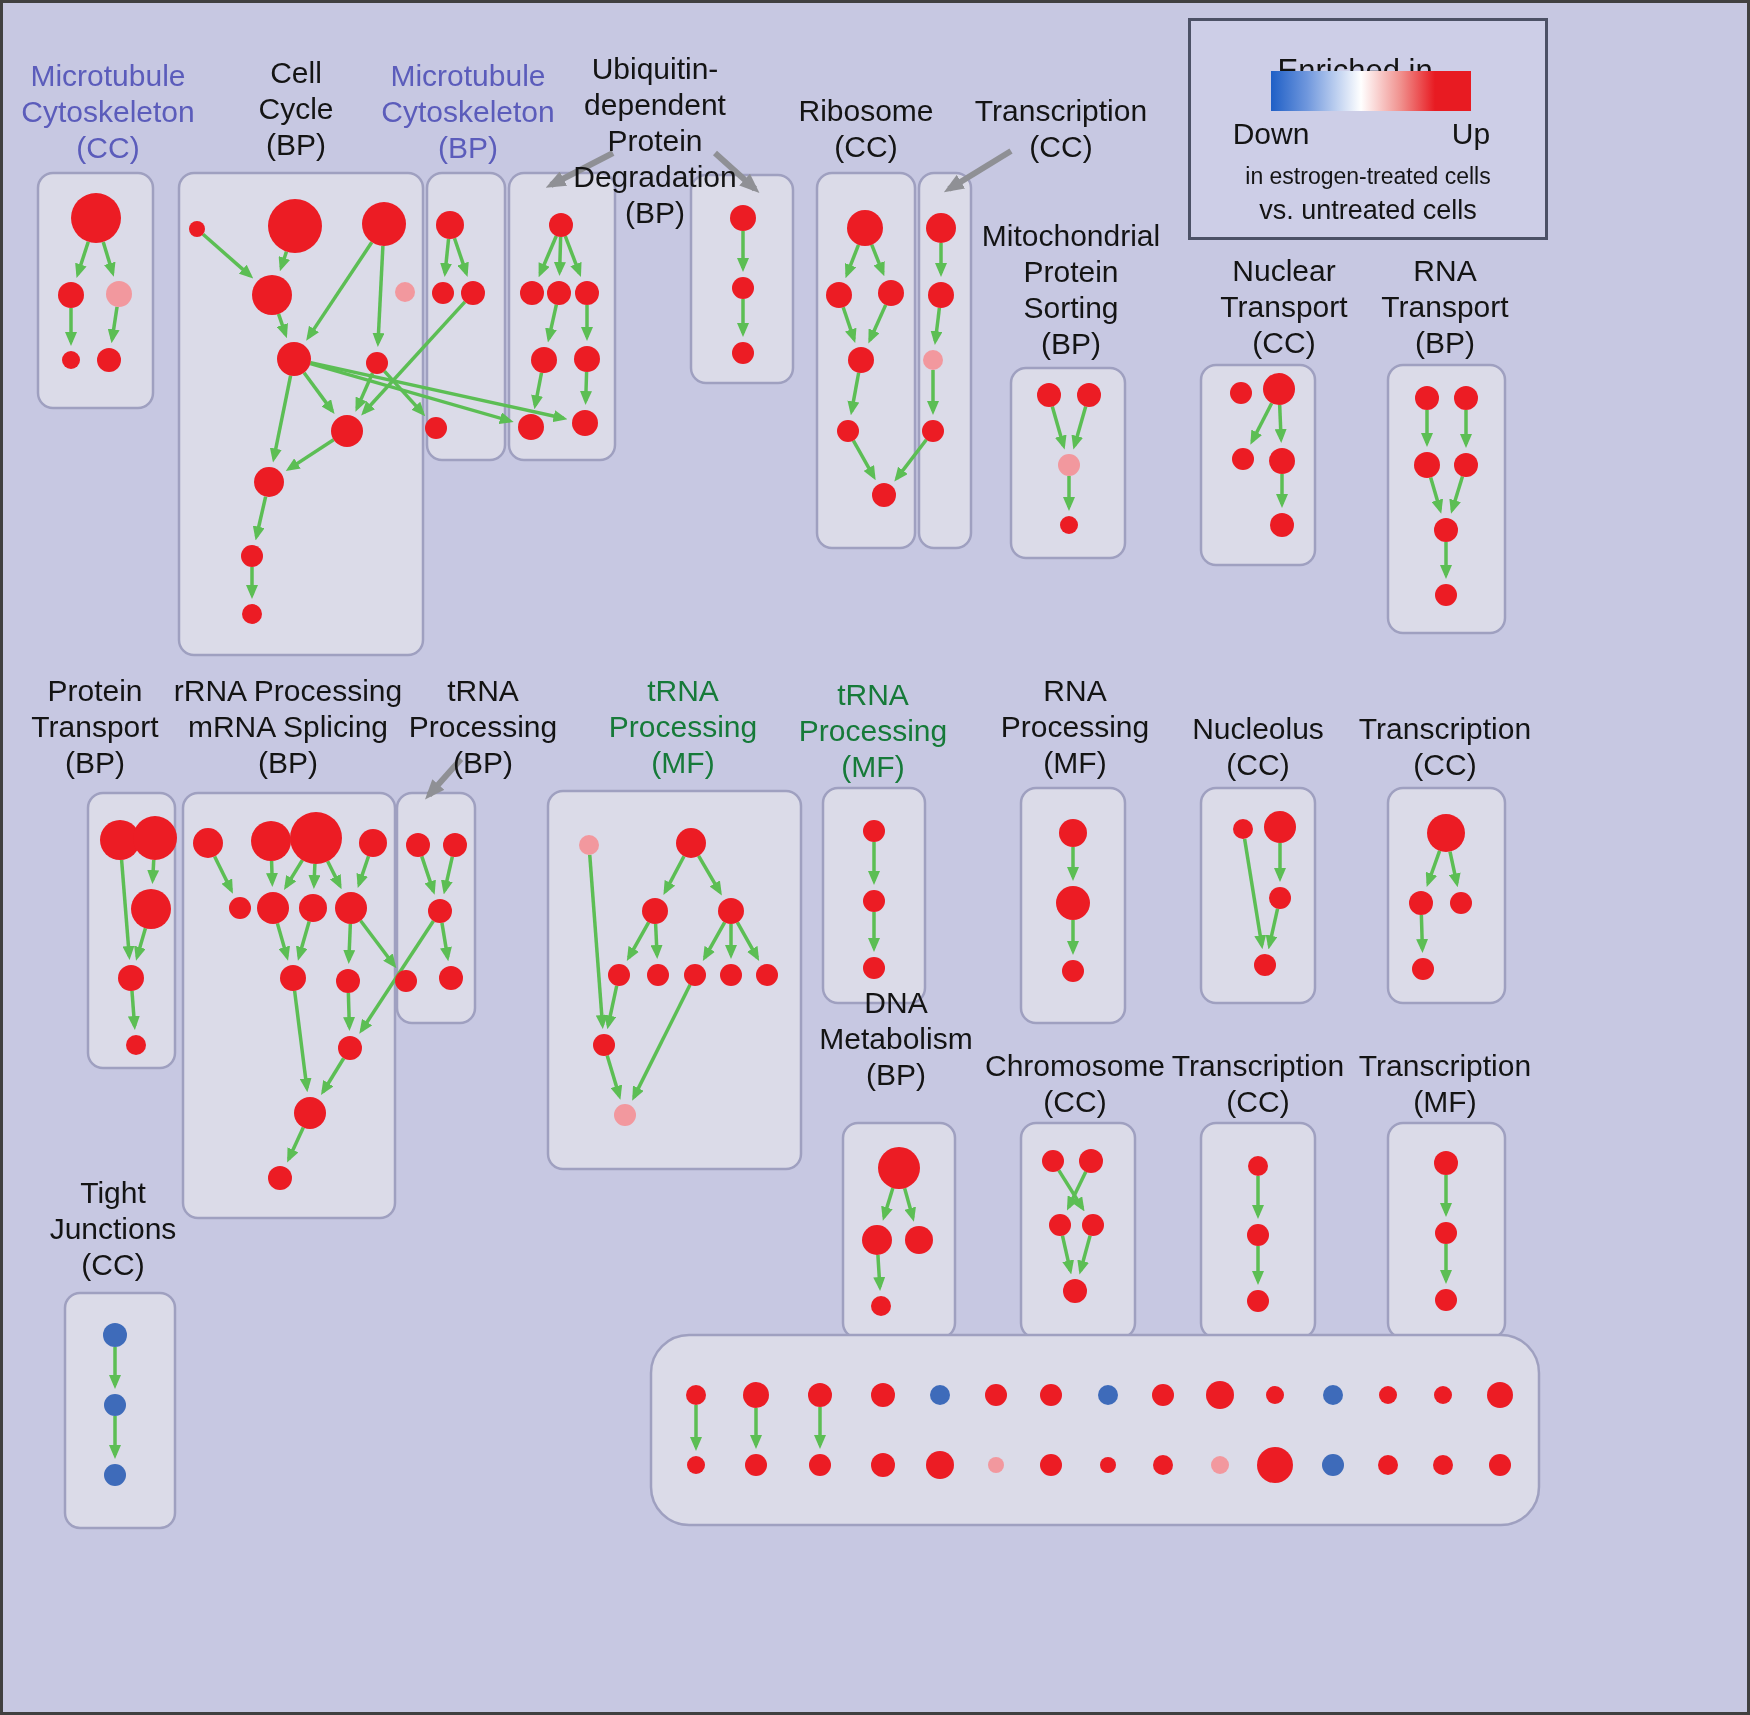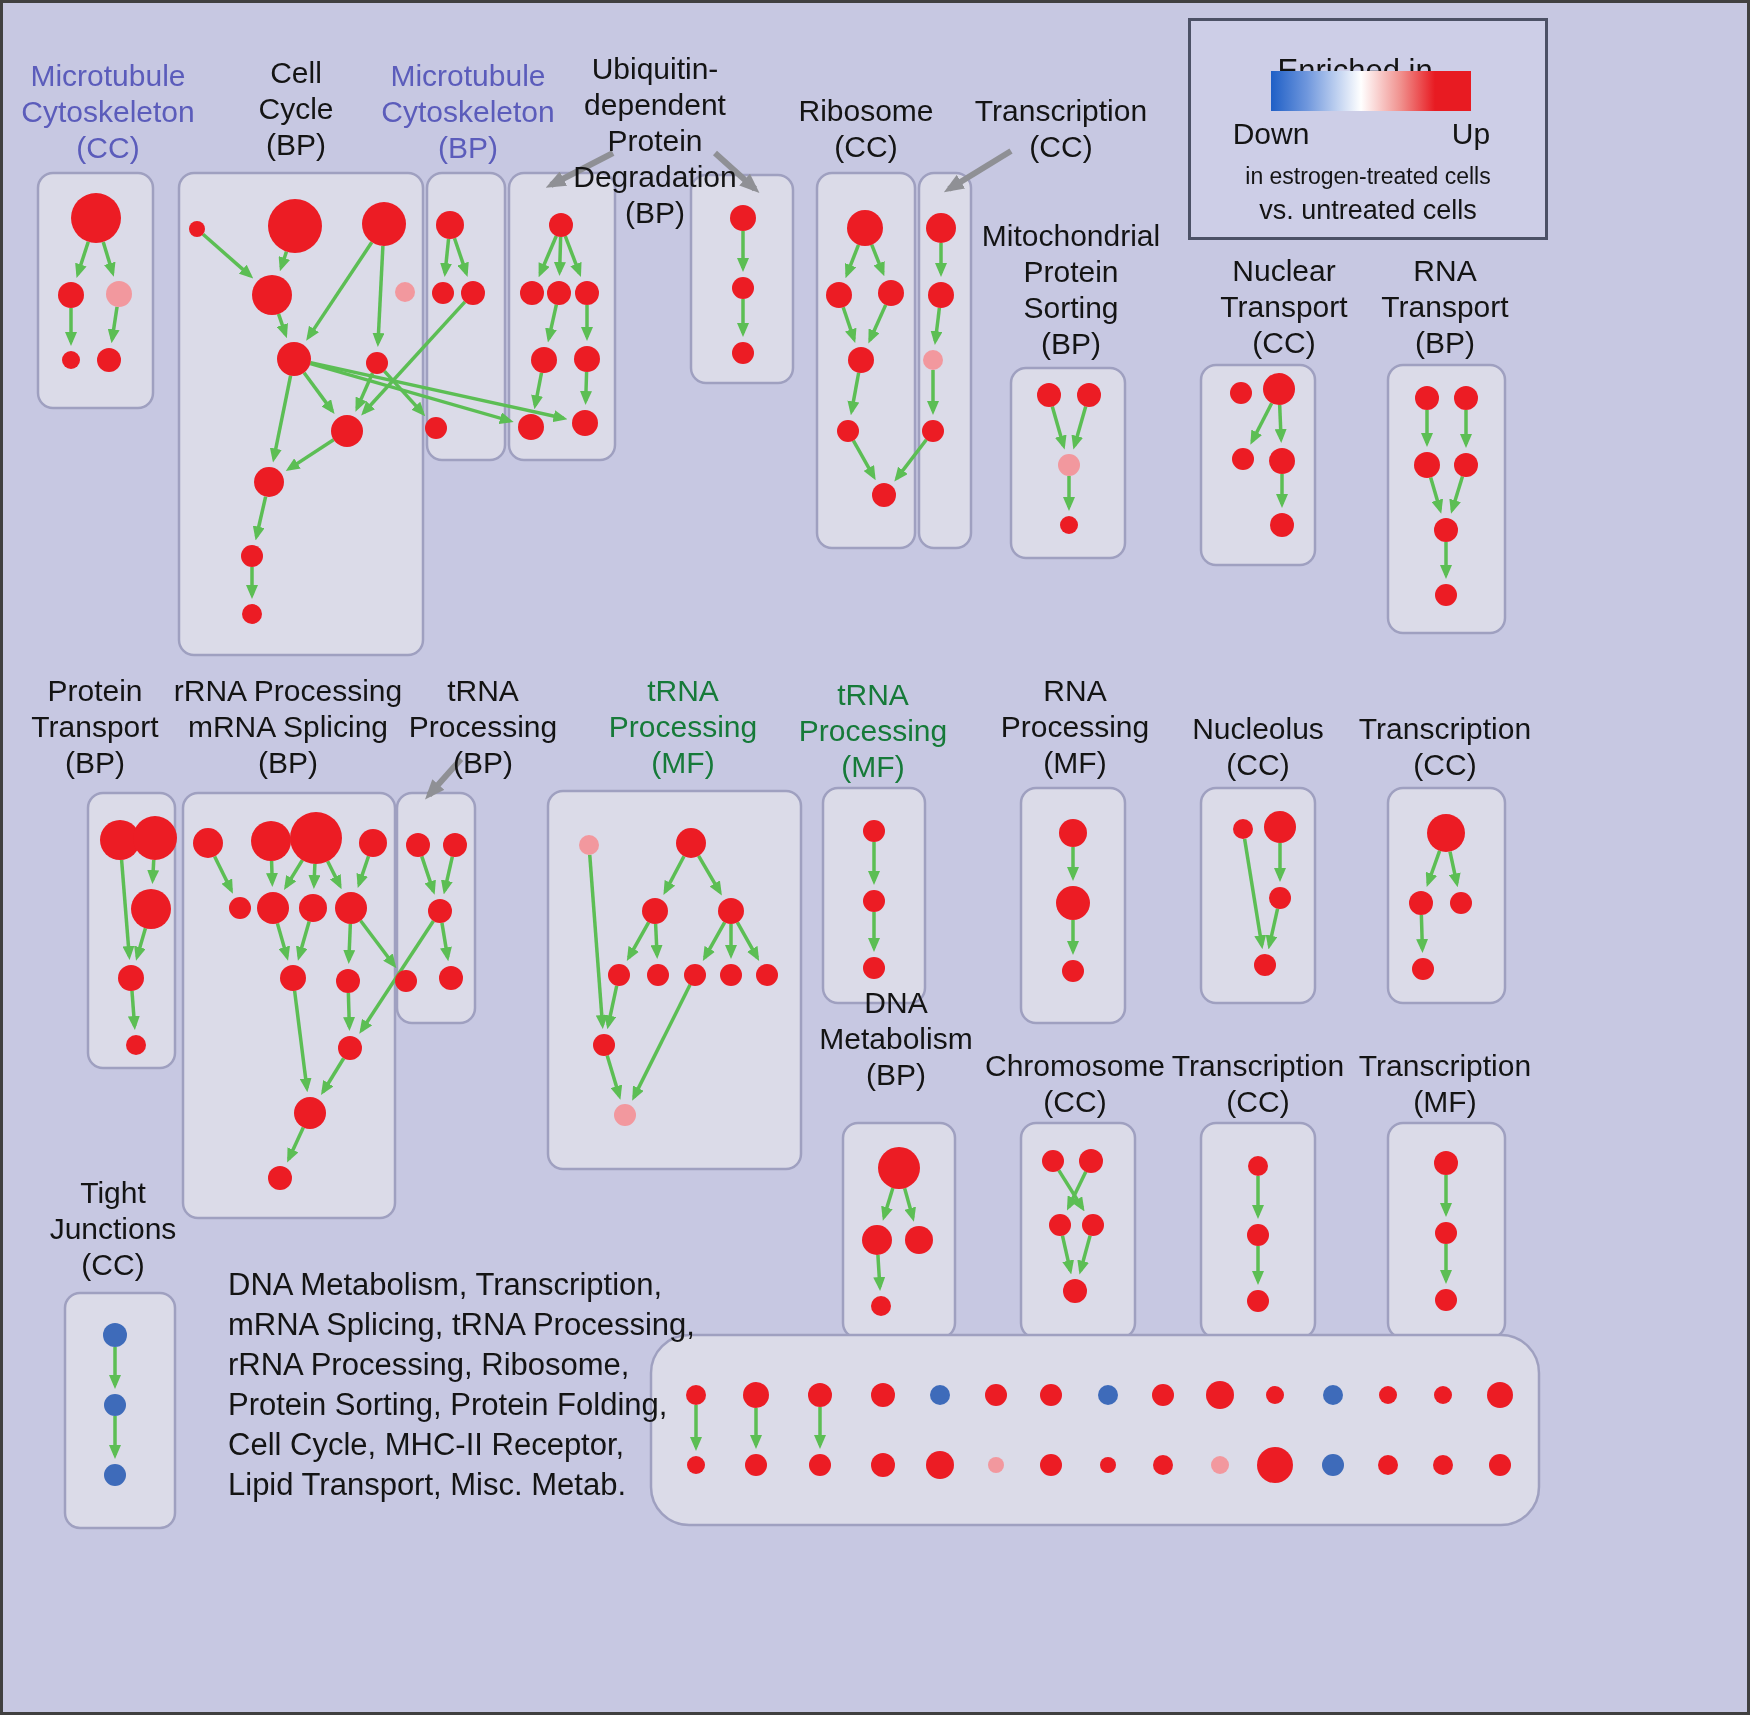--- a/index.html
+++ b/index.html
@@ -381,26 +381,20 @@
 (BP)</div>
       <div class="lbl" style="left: 1072px; top: 1045px;">Chromosome
 (CC)</div>
       <div class="lbl" style="left: 1255px; top: 1045px;">Transcription
 (CC)</div>
       <div class="lbl" style="left: 1442px; top: 1045px;">Transcription
 (MF)</div>
       <div class="lbl" style="left: 110px; top: 1172px;">Tight
 Junctions
 (CC)</div>
-      <div class="lbl left" style="left: 225px; top: 1262px;">DNA Metabolism, Transcription,
-mRNA Splicing, tRNA Processing,
-rRNA Processing, Ribosome,
-Protein Sorting, Protein Folding,
-Cell Cycle, MHC-II Receptor,
-Lipid Transport, Misc. Metab.</div>
     </div>
 
   <div class="legend">
     <div class="legend-title">Enriched in...</div>
     <div class="legend-bar"></div>
     <div class="legend-down">Down</div>
     <div class="legend-up">Up</div>
     <div class="legend-sub1">in estrogen-treated cells</div>
     <div class="legend-sub2">vs. untreated cells</div>
   </div>

